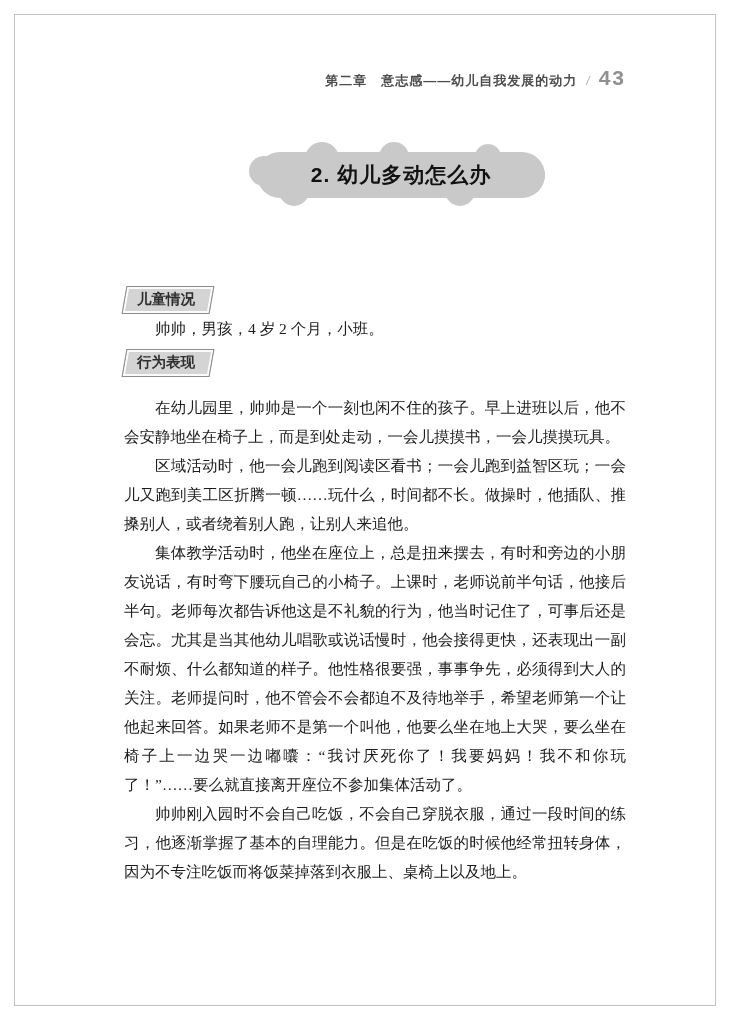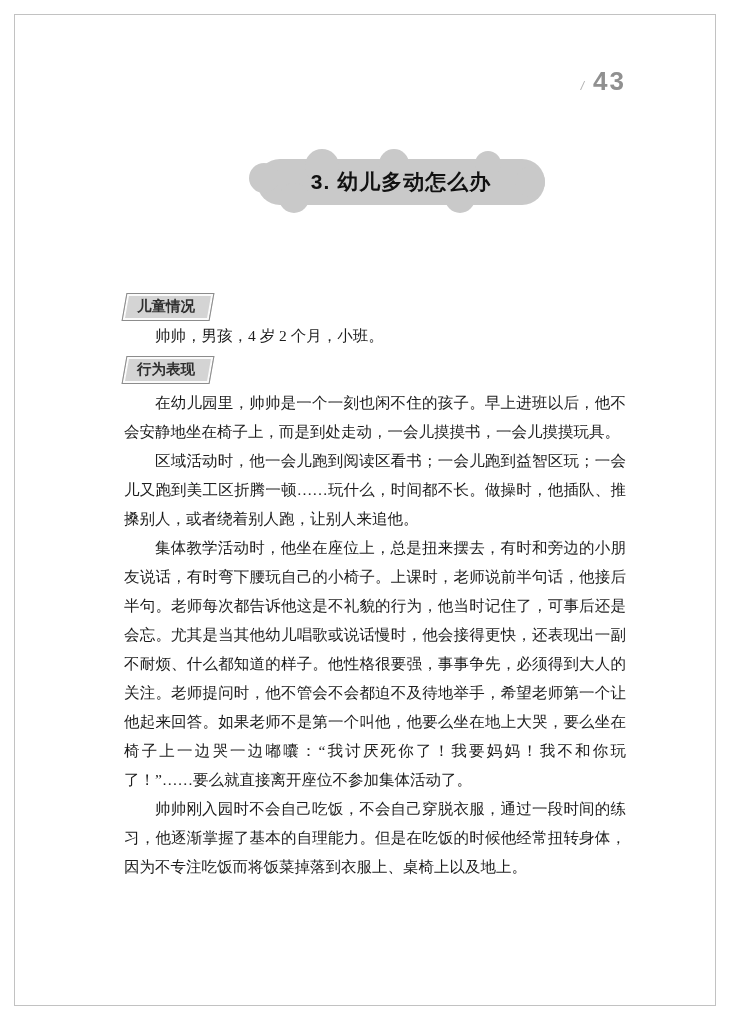--- a/index.html
+++ b/index.html
@@ -36,21 +36,21 @@
     font-weight: bold;
     color: #4d4d4d;
     letter-spacing: 1px;
   }
   .slash {
     font-size: 12px;
     color: #b0b0b0;
     font-style: italic;
   }
   .pagenum {
-    font-size: 26px;
+    font-size: 21px;
     font-weight: bold;
     color: #909090;
     letter-spacing: 2px;
   }
   .cloud {
     position: relative;
     width: 288px;
     height: 46px;
     margin: 62px auto 0;
     transform: translateX(26px);
@@ -104,37 +104,38 @@
   .badge-first { margin-top: 88px; }
   .badge-second { margin-top: 6px; }
   .bodytext p {
     font-size: 15.5px;
     line-height: 29px;
     text-align: justify;
     text-indent: 2em;
     color: #1c1c1c;
   }
   .child-line { }
-  .paragraphs { margin-top: 4px; }
+  .paragraphs { margin-top: 16px; }
 </style>
 </head>
 <body>
 
 <div class="page">
   <div class="frame"></div>
 
   <div class="content">
 
     <div class="header">
+      <span class="chapter">第二章　意志感——幼儿自我发展的动力</span>
       <span class="slash">/</span>
       <span class="pagenum">43</span>
     </div>
 
     <div class="cloud">
-      <h1>3. 幼儿多动怎么办</h1>
+      <h1>2. 幼儿多动怎么办</h1>
     </div>
 
     <div class="badge badge-first">
       <span class="badge-text">儿童情况</span>
     </div>
 
     <div class="bodytext">
       <p class="child-line">帅帅，男孩，4 岁 2 个月，小班。</p>
     </div>
 

